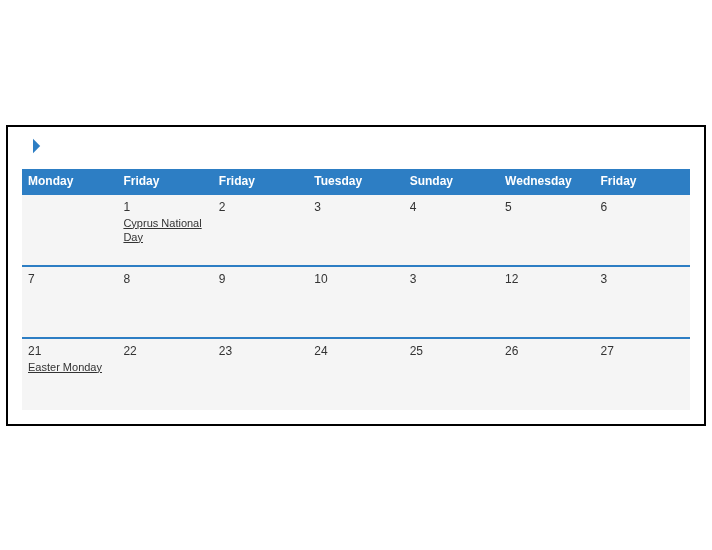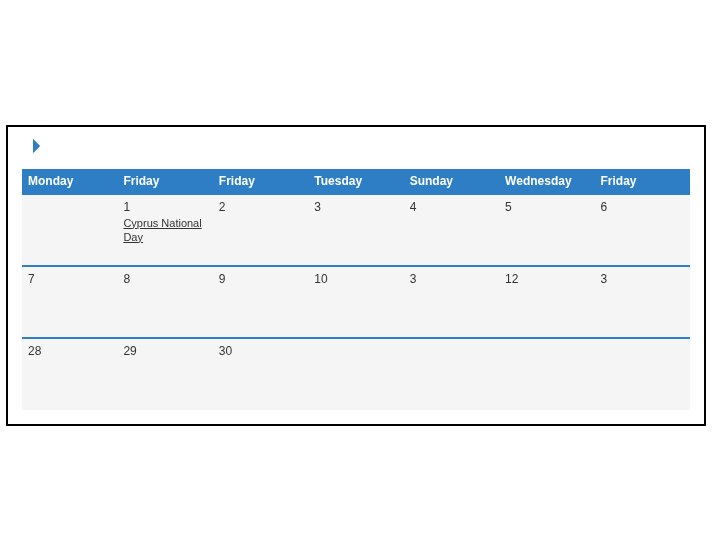--- a/index.html
+++ b/index.html
@@ -171,29 +171,35 @@
             <span class="day-num">3</span>
           </td>
           <td>
             <span class="day-num">12</span>
           </td>
           <td>
             <span class="day-num">3</span>
           </td>
         </tr>
         <tr>
-          <td>
-            <span class="day-num">28</span>
-          </td>
-          <td>
-            <span class="day-num">29</span>
-          </td>
-          <td>
-            <span class="day-num">30</span>
-          </td>
-          <td></td>
-          <td></td>
-          <td></td>
-          <td></td>
+          <td><span class="day-num">21</span><span class="event">Easter Monday</span></td>
+          <td>
+            <span class="day-num">22</span>
+          </td>
+          <td>
+            <span class="day-num">23</span>
+          </td>
+          <td>
+            <span class="day-num">24</span>
+          </td>
+          <td>
+            <span class="day-num">25</span>
+          </td>
+          <td>
+            <span class="day-num">26</span>
+          </td>
+          <td>
+            <span class="day-num">27</span>
+          </td>
         </tr>
       </tbody>
   </table>
 </div>
 
 </body></html>

